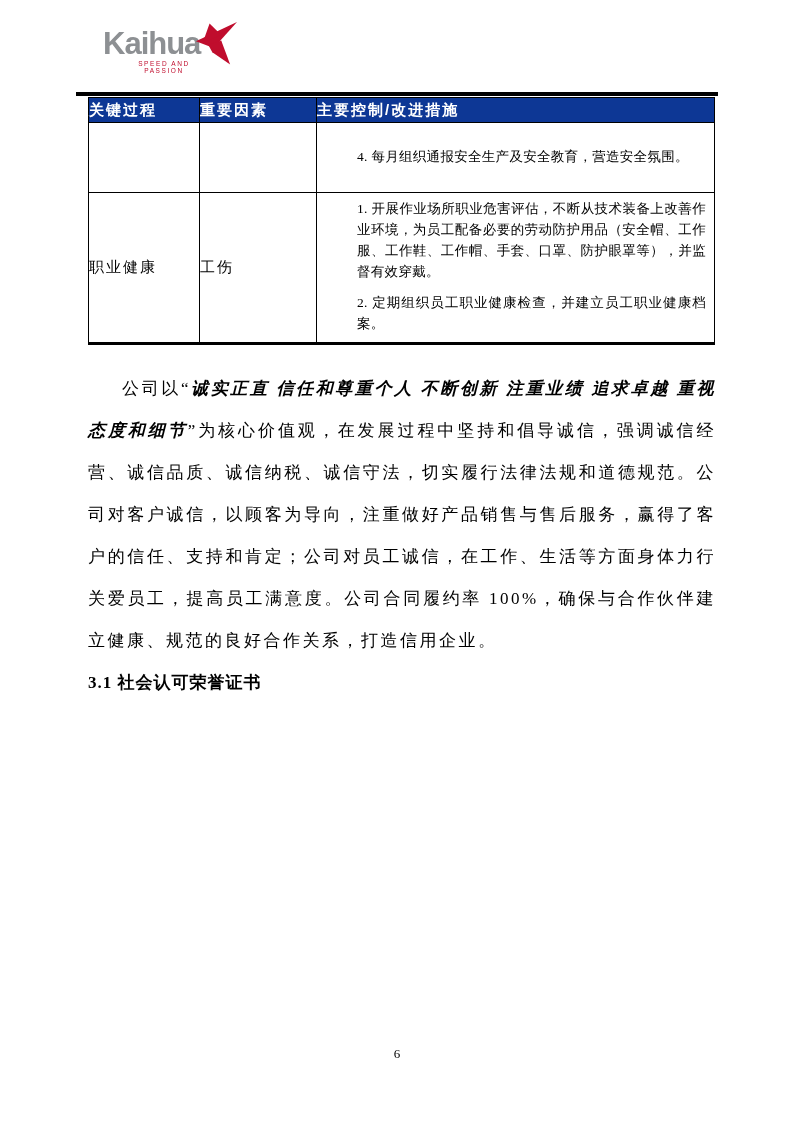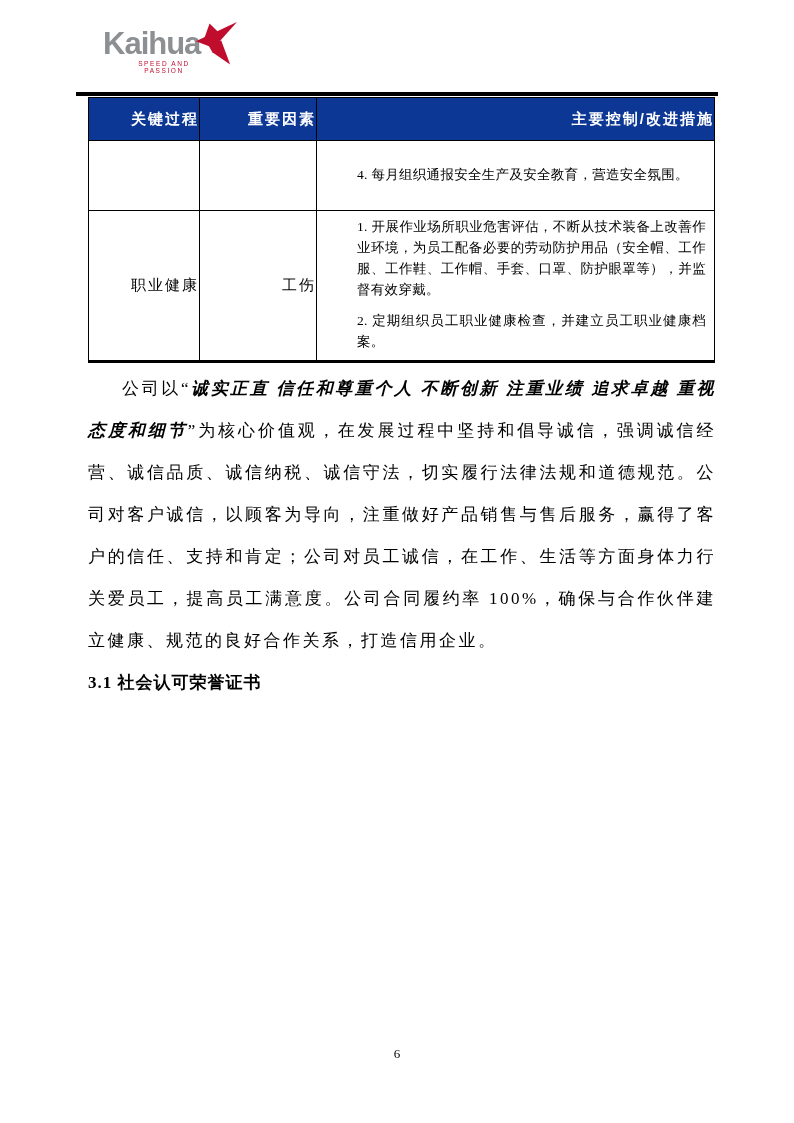--- a/index.html
+++ b/index.html
@@ -43,26 +43,26 @@
     position:absolute; left:88px; top:97px; width:626px;
     border-collapse:collapse; table-layout:fixed;
     border-left:1px solid #000; border-right:1px solid #000;
     border-bottom:3px solid #000;
   }
   .doc-table td, .doc-table th { border:1px solid #000; vertical-align:middle; }
   .doc-table th {
     background:#0d3795; color:#ffffff;
     font-family:"Liberation Sans","DejaVu Sans",sans-serif;
     font-weight:bold; font-size:15px; letter-spacing:2px;
-    height:43px; text-align:right;
+    height:25px; text-align:left;
   }
   .col-process { width:111px; }
   .col-factor  { width:117px; }
   .col-measures{ width:398px; }
-  .cell-center { text-align:right; font-size:15px; letter-spacing:2px; }
+  .cell-center { text-align:left; font-size:15px; letter-spacing:2px; }
   .cell-measures { vertical-align:top; padding:5px 8px 8px 8px; }
   .cell-measures p {
     font-size:13.5px; line-height:21px; letter-spacing:0.3px;
     margin-bottom:10px; text-align:justify;margin-left:32px;
   }
   .cell-measures p:last-child { margin-bottom:0; }
   .row-cont  { height:70px; }
   .row-health{ height:112px; }
 
   

